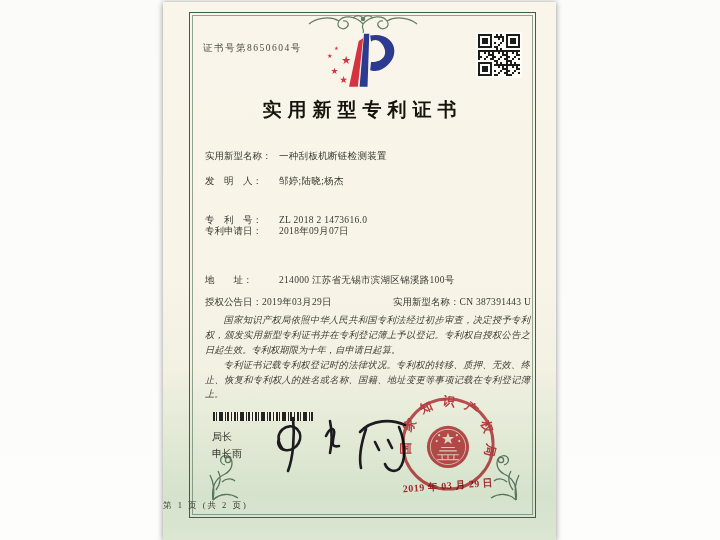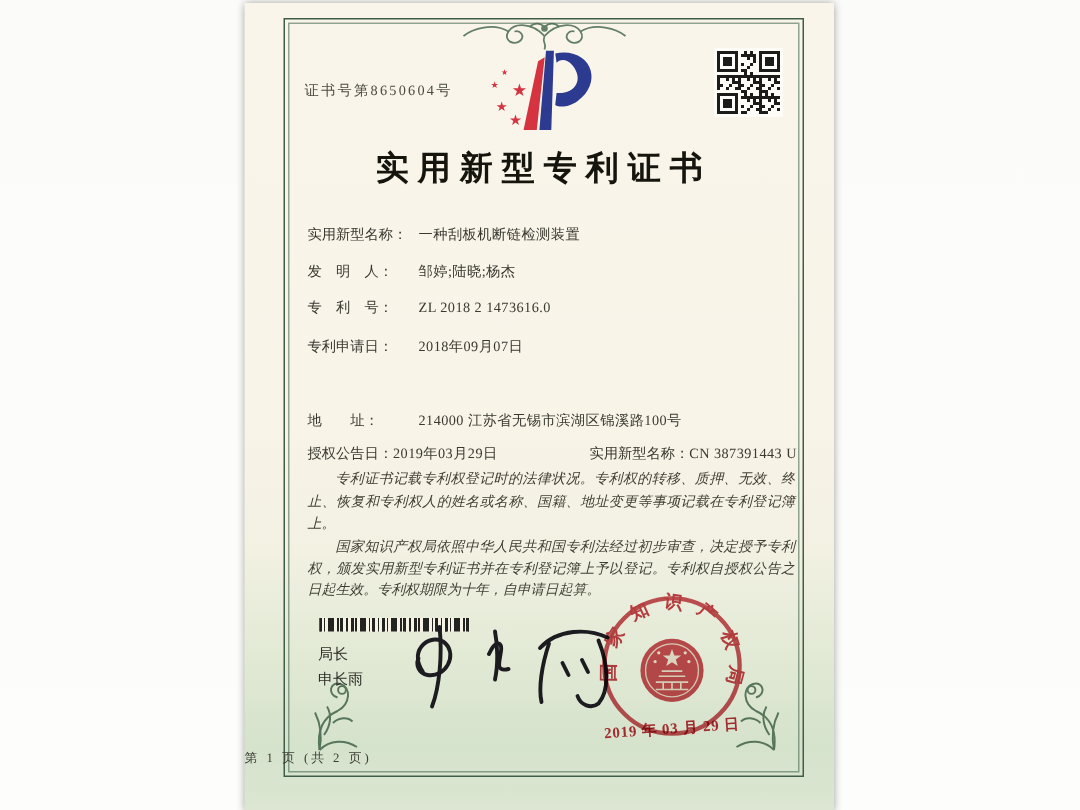--- a/index.html
+++ b/index.html
@@ -22,34 +22,33 @@
   }
   .frame-inner{position:absolute;inset:1.6px;border:.8px solid rgba(63,94,73,.55);}
   .below-frame{
     position:absolute;left:0;right:0;top:517px;bottom:0;
     background:#ecede4;text-align:center;
   }
   
   .cert-no{
     position:absolute;left:40px;top:40px;font-size:9.5px;color:#4b4b41;
     letter-spacing:1.5px;
-    margin-top:12px;
   }
   .logo{position:absolute;left:157px;top:28px;width:88px;height:64px;}
   .qr{position:absolute;right:34px;top:30px;width:46px;height:46px;}
   .title{
     position:absolute;left:0;right:0;top:95px;text-align:center;
-    font-size:22px;font-weight:700;letter-spacing:6px;color:#15150e;
+    font-size:19px;font-weight:700;letter-spacing:6px;color:#15150e;
     text-indent:6px;
   }
   
   .row{position:absolute;left:42px;right:18px;font-size:9.5px;color:#393930;white-space:nowrap;}
   .row .lab{display:inline-block;width:74px;white-space:pre;}
   .row .val{letter-spacing:.3px;}
-  .r0{top:148px}.r1{top:173px}.r2{top:197px}.r3{top:223px}.r4{top:249px}.r5{top:272px}.r6{top:294px}
+  .r0{top:148px}.r1{top:173px}.r2{top:212px}.r3{top:223px}.r4{top:249px}.r5{top:272px}.r6{top:294px}
   .grant-no{position:absolute;left:188px;top:0;}
   
   .paras{
     position:absolute;left:42px;right:26px;top:311px;
     font-size:9.3px;line-height:1.6;color:#403f33;font-style:italic;
     text-align:justify;
   }
   .paras p{margin:0;text-indent:2em;}
   
   .barcode{
@@ -290,22 +289,22 @@
     </div>
     <div class="row r5">
       <span class="lab">地　　址：</span><span class="val">214000 江苏省无锡市滨湖区锦溪路100号</span>
     </div>
     <div class="row r6">
       <span>授权公告日：</span><span class="val">2019年03月29日</span>
       <span class="grant-no"><span>实用新型名称：</span><span class="val">CN 387391443 U</span></span>
     </div>
 
     <div class="paras">
+      <p>国家知识产权局依照中华人民共和国专利法经过初步审查，决定授予专利权，颁发实用新型专利证书并在专利登记簿上予以登记。专利权自授权公告之日起生效。专利权期限为十年，自申请日起算。</p>
       <p>专利证书记载专利权登记时的法律状况。专利权的转移、质押、无效、终止、恢复和专利权人的姓名或名称、国籍、地址变更等事项记载在专利登记簿上。</p>
-      <p>国家知识产权局依照中华人民共和国专利法经过初步审查，决定授予专利权，颁发实用新型专利证书并在专利登记簿上予以登记。专利权自授权公告之日起生效。专利权期限为十年，自申请日起算。</p>
     </div>
 
     <div class="barcode"></div>
 
     <div class="signer">
       <div>局长</div>
       <div>申长雨</div>
     </div>
 
     <svg class="signature" viewBox="0 0 165 60">

